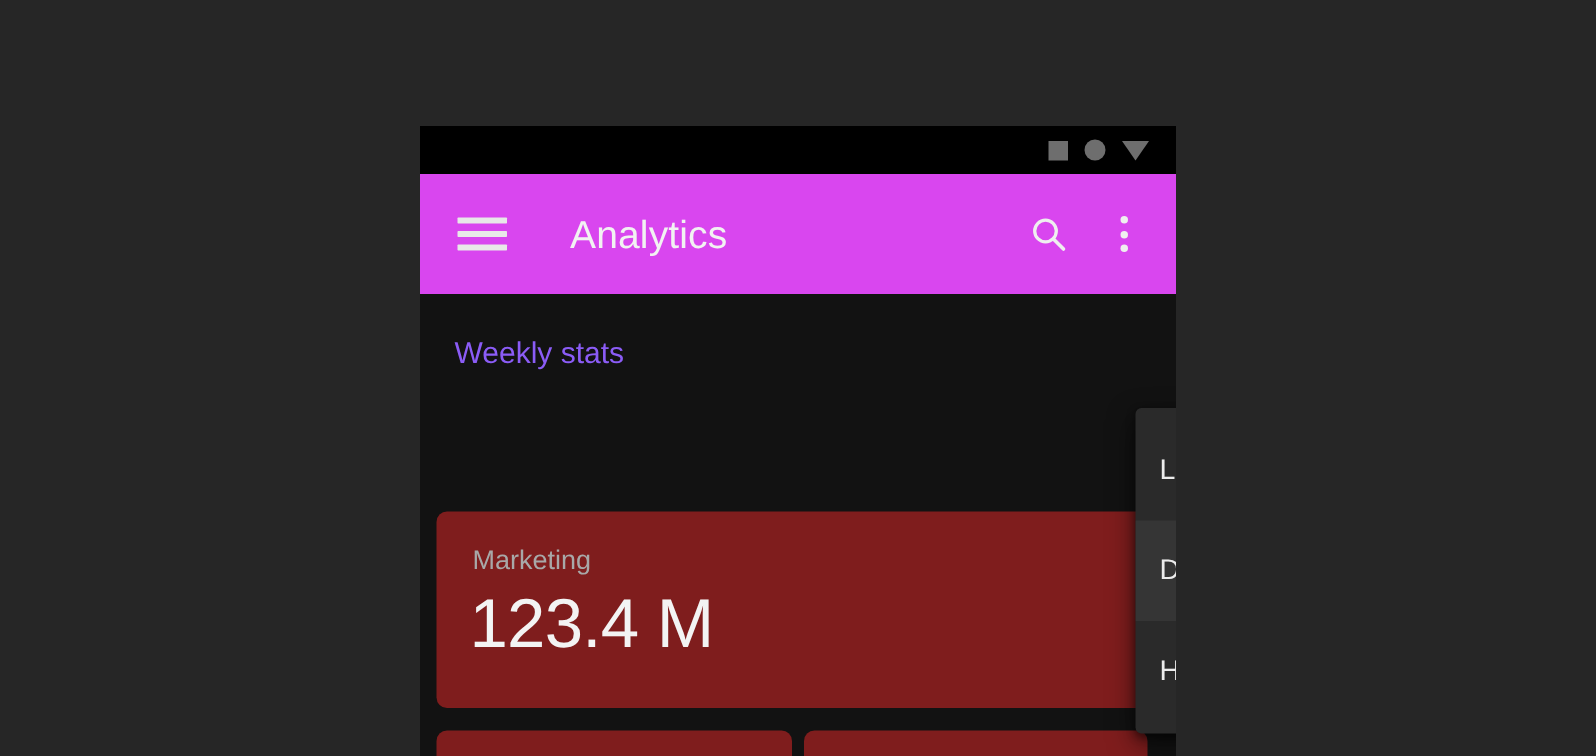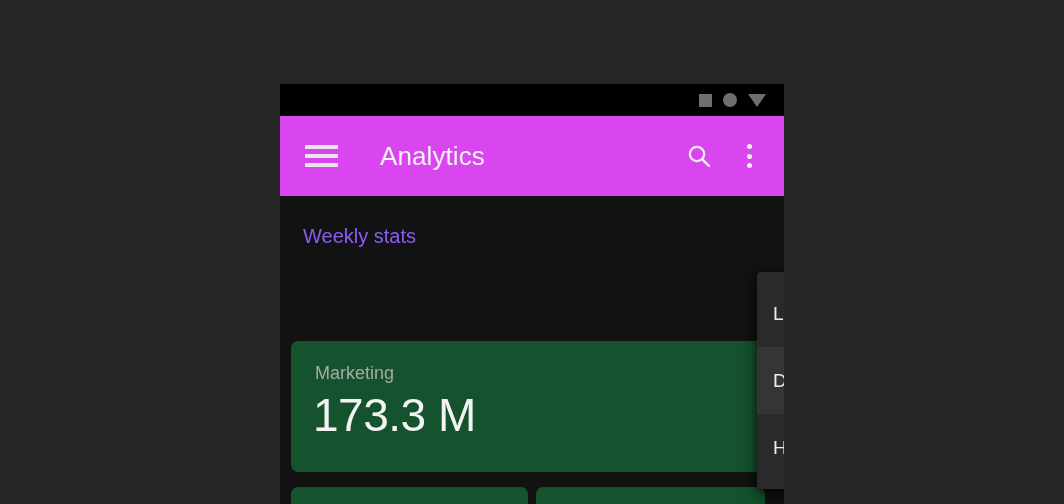--- a/index.html
+++ b/index.html
@@ -138,21 +138,21 @@
     left: 23px;
     top: 9px;
     font-size: 20px;
     color: #8b5cf6;
     white-space: nowrap;
     margin-top: 20px;
   }
 
   .card {
     position: absolute;
-    background: #14532d;
+    background: #7f1d1d;
     border-radius: 7px;
   }
   #card-marketing {
     left: 11px;
     top: 145px;
     width: 474px;
     height: 131px;
   }
   #card-conversion {
     left: 11px;
@@ -244,21 +244,21 @@
       <b></b>
       <b></b>
     </div>
   </div>
 
   <div id="content">
     <div id="section-title">Weekly stats</div>
 
     <div class="card" id="card-marketing">
       <div class="card-label">Marketing</div>
-      <div class="card-value">173.3 M</div>
+      <div class="card-value">123.4 M</div>
     </div>
 
     <div class="card" id="card-conversion">
       
       
     </div>
 
     <div class="card" id="card-chart">
       
     </div>

